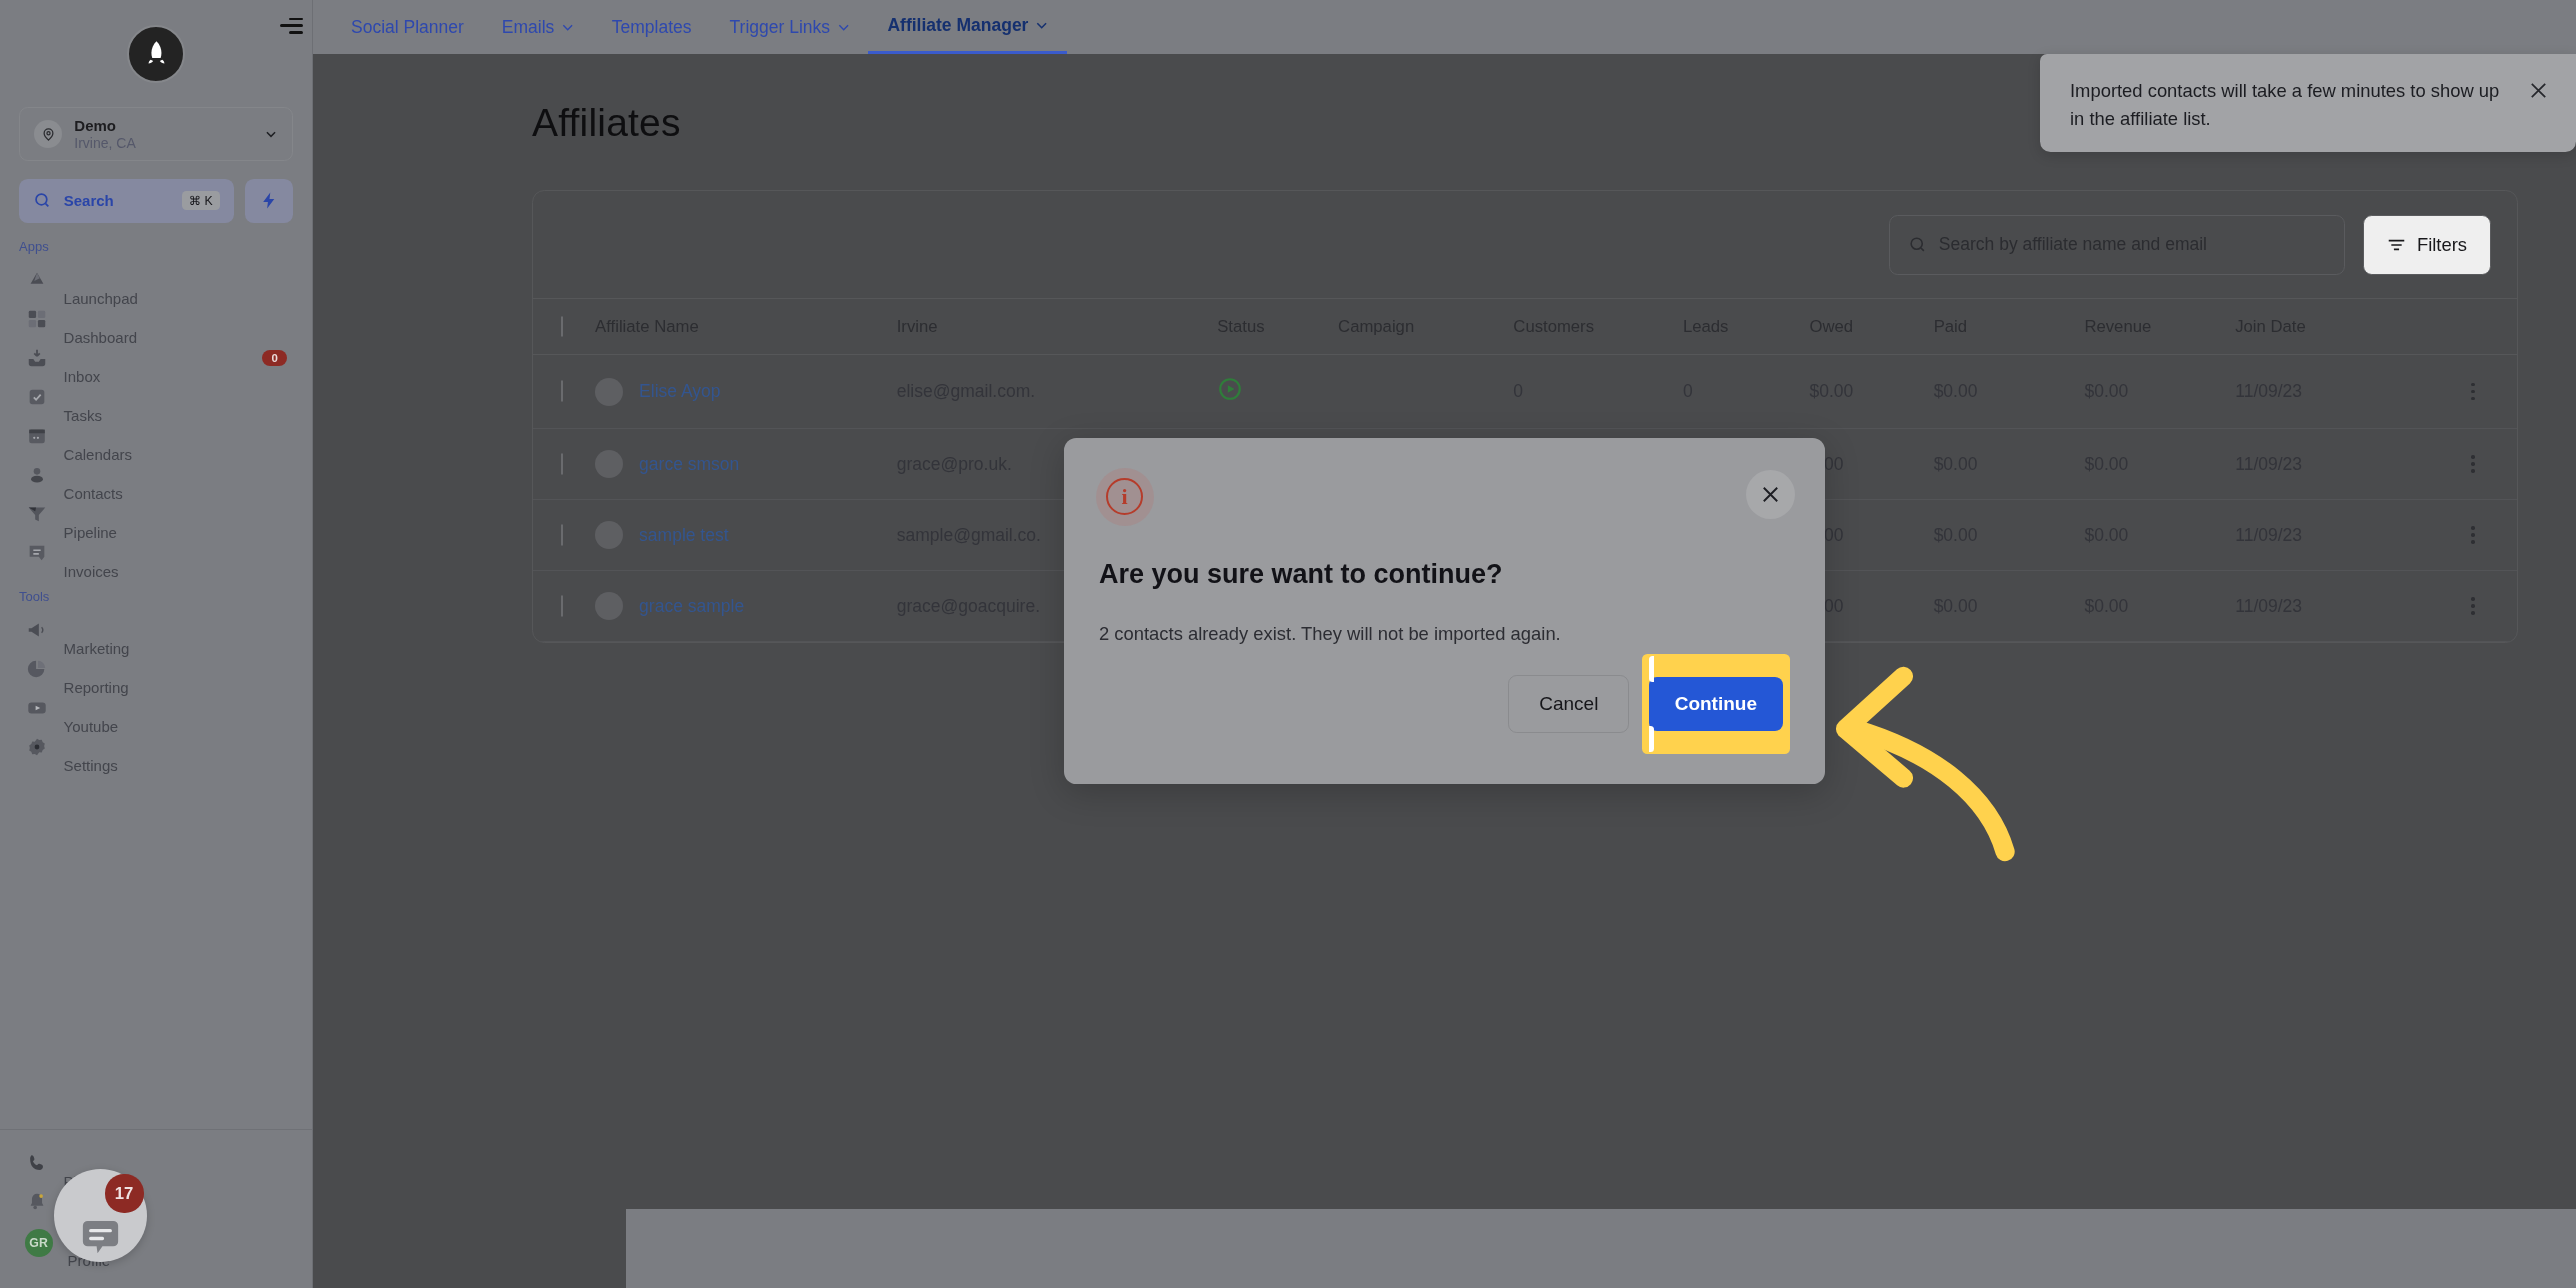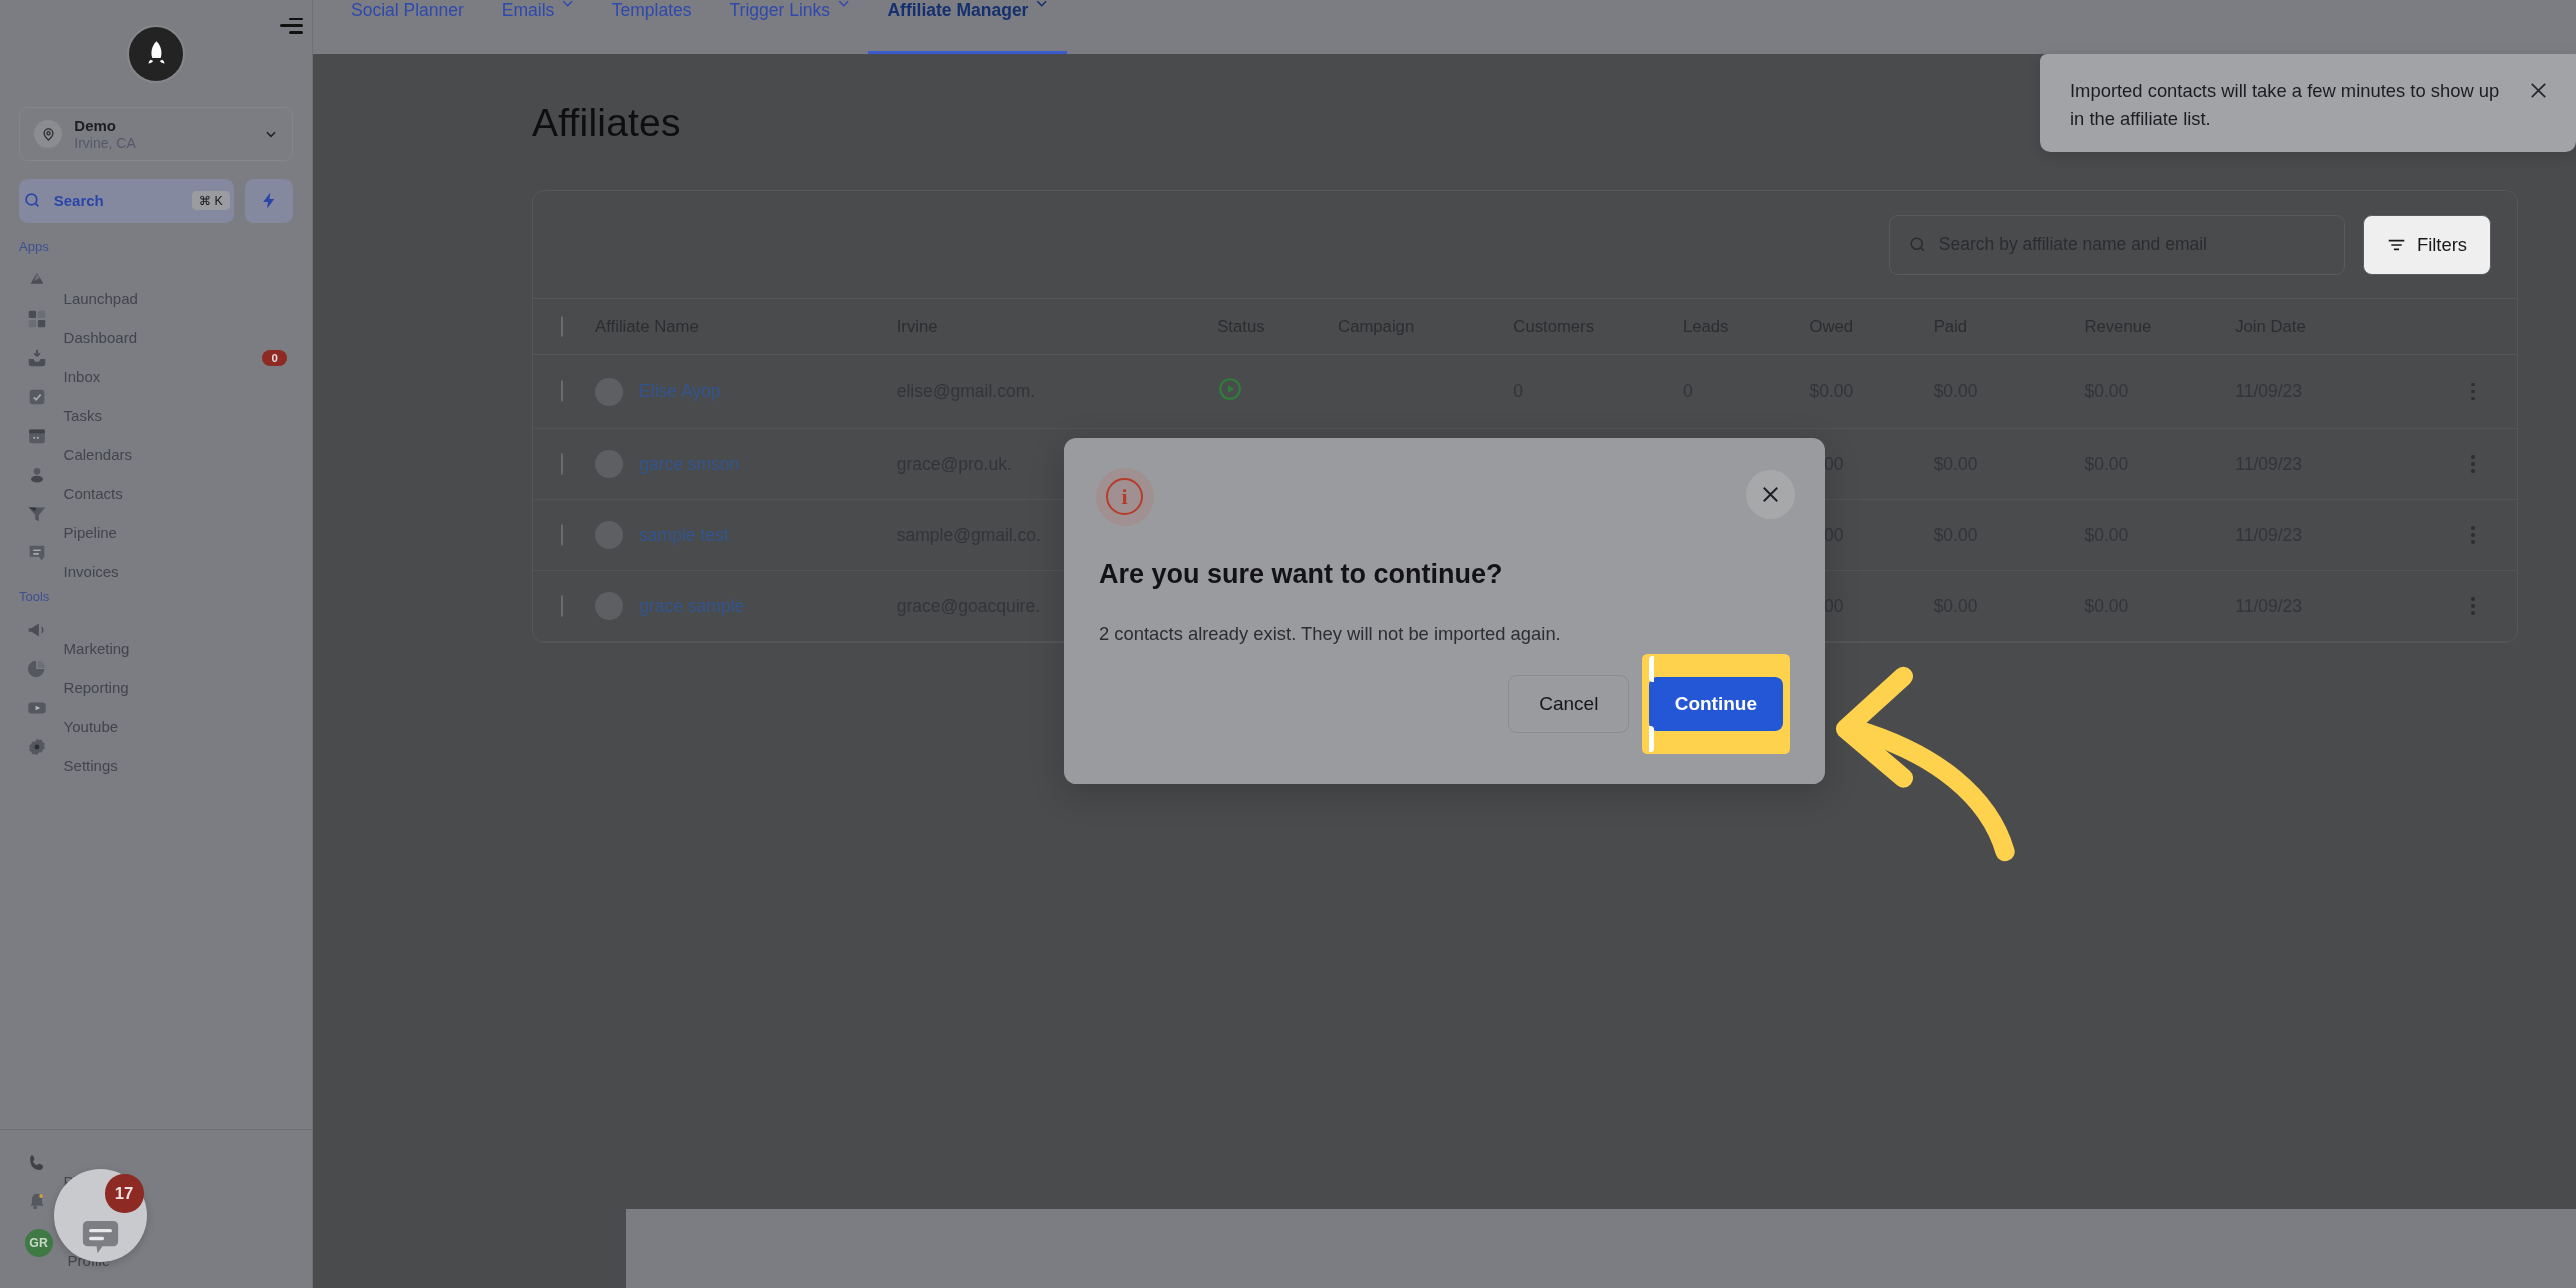--- a/index.html
+++ b/index.html
@@ -50,21 +50,21 @@
   .loc-avatar svg { width: 15px; height: 15px; }
   .loc-txt { flex: 1; line-height: 1.15; }
   .loc-name { font-size: 15px; font-weight: bold; color: #1d1d20; }
   .loc-sub  { font-size: 14px; color: #55586a; }
   .chev { width: 14px; height: 14px; }
 
   .search-row { display: flex; gap: 11.4px; padding: 17.5px 19px 0 19px; }
   .search-box {
     flex: 1; height: 44px; border-radius: 8.8px;
     background: #8589a0;
-    display: flex; align-items: center; padding: 0 4px; gap: 12.3px;
+    display: flex; align-items: center; padding: 0 14px; gap: 12.3px;
   }
   .search-box .magn { width: 18.4px; height: 18.4px; flex: 0 0 18.4px; }
   .search-lbl { flex: 1; font-size: 15px; color: #2a45a8; font-weight: bold; }
   .kbd {
     background: #9a9ca0; color: #16161a; font-size: 12.3px;
     padding: 2.6px 7px; border-radius: 4.4px;
   }
   .bolt-box {
     width: 48px; height: 44px; border-radius: 8.8px; background: #8589a0;
     display: flex; align-items: center; justify-content: center;
@@ -120,21 +120,21 @@
     display: flex; align-items: flex-end; gap: 0;
     padding-left: 19px; position: relative; flex: 0 0 54px;
   }
   .hamb { position: absolute; left: -33px; top: 17.5px; width: 23px; }
   .hamb span { display:block; height: 2.6px; background:#111; border-radius:1.8px; margin-bottom: 4.4px; }
   .hamb span:nth-child(1){ width: 14px; margin-left: 8.8px; }
   .hamb span:nth-child(2){ width: 23px; }
   .hamb span:nth-child(3){ width: 14px; margin-left: 8.8px; }
 
   .tab {
-    height: 54px; display: flex; gap: 8px;
+    height: 54px; display: flex; align-items: center; gap: 8px;
     padding: 0 19px; font-size: 17.5px; color: #2e48ae; cursor: pointer;
     white-space: nowrap;
   }
   .tab.active { color: #15306f; font-weight: bold; border-bottom: 3.5px solid #3a5bcc; }
   .tab .caret { width: 11.4px; height: 7px; }
 
   .content {
     flex: 1; background: #4a4b4d; padding: 0 0 0 0; position: relative; overflow: hidden;
   }
 

